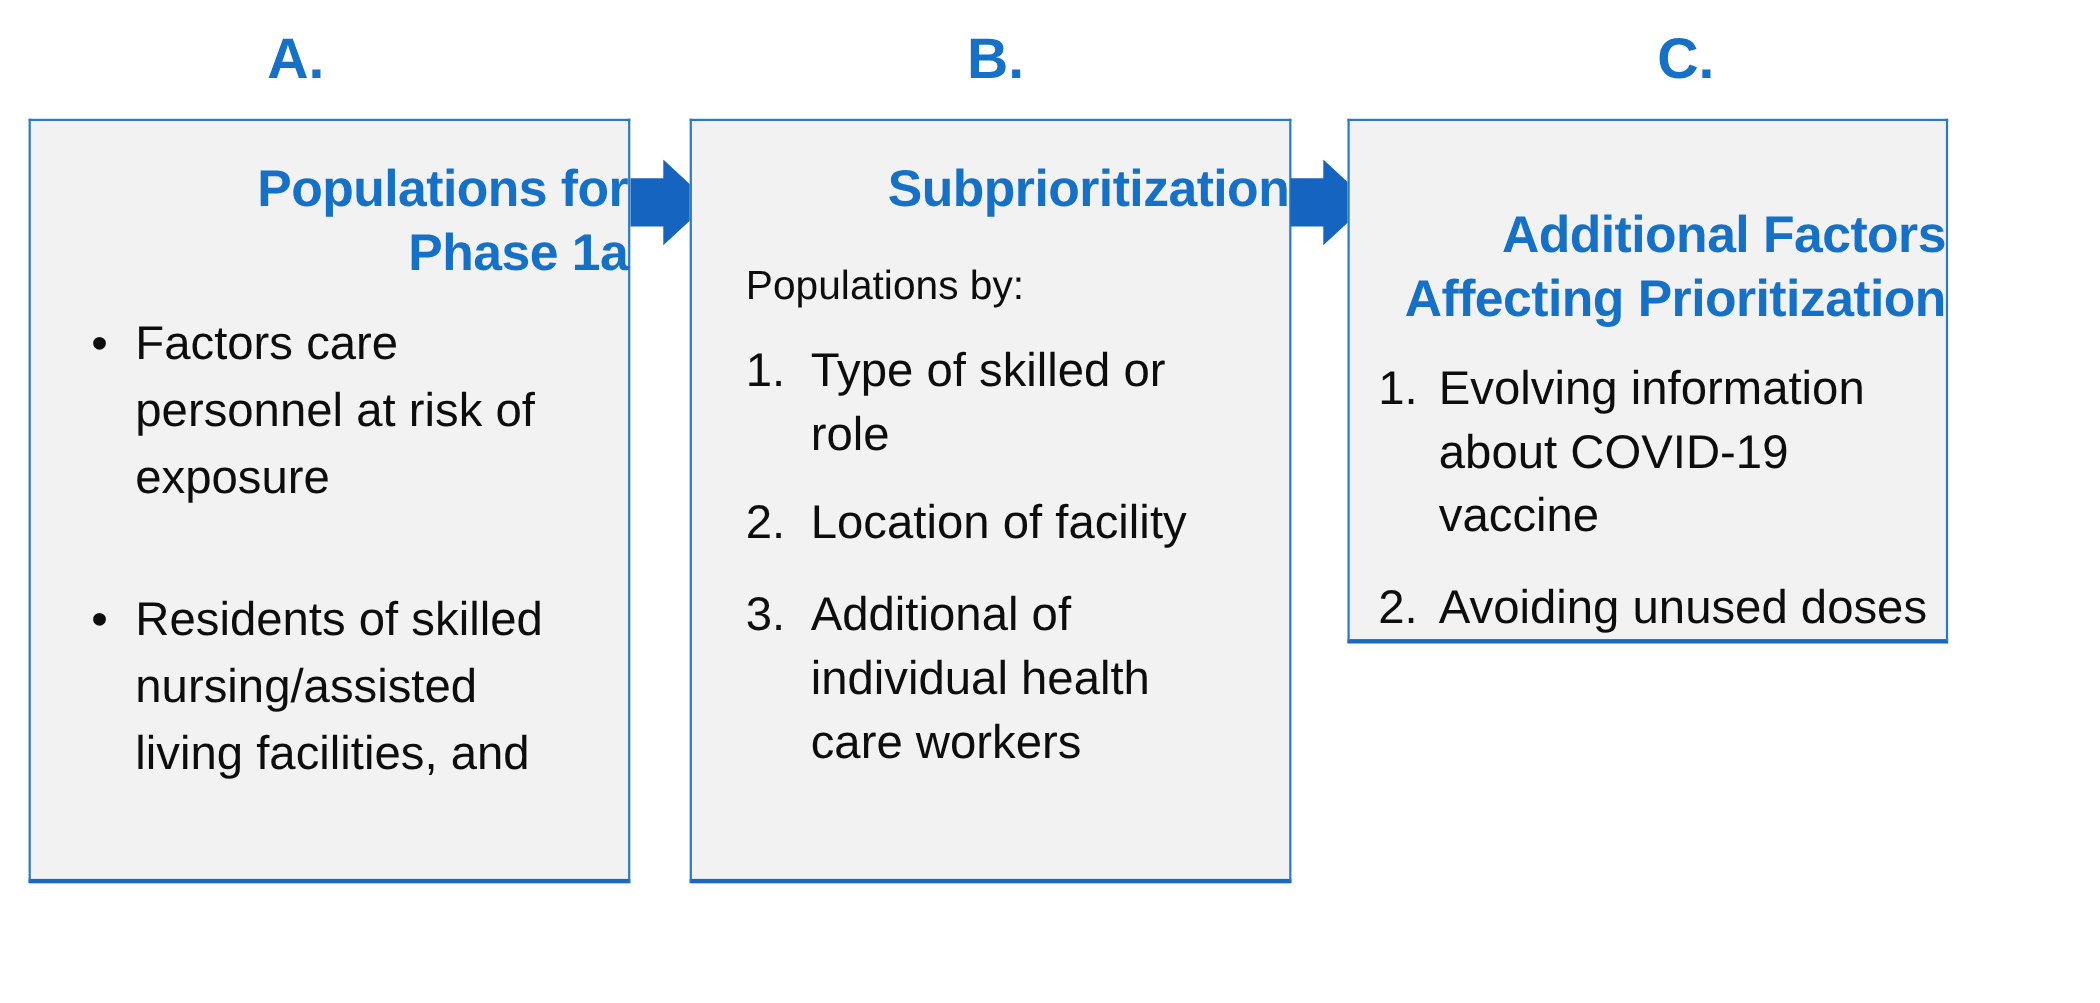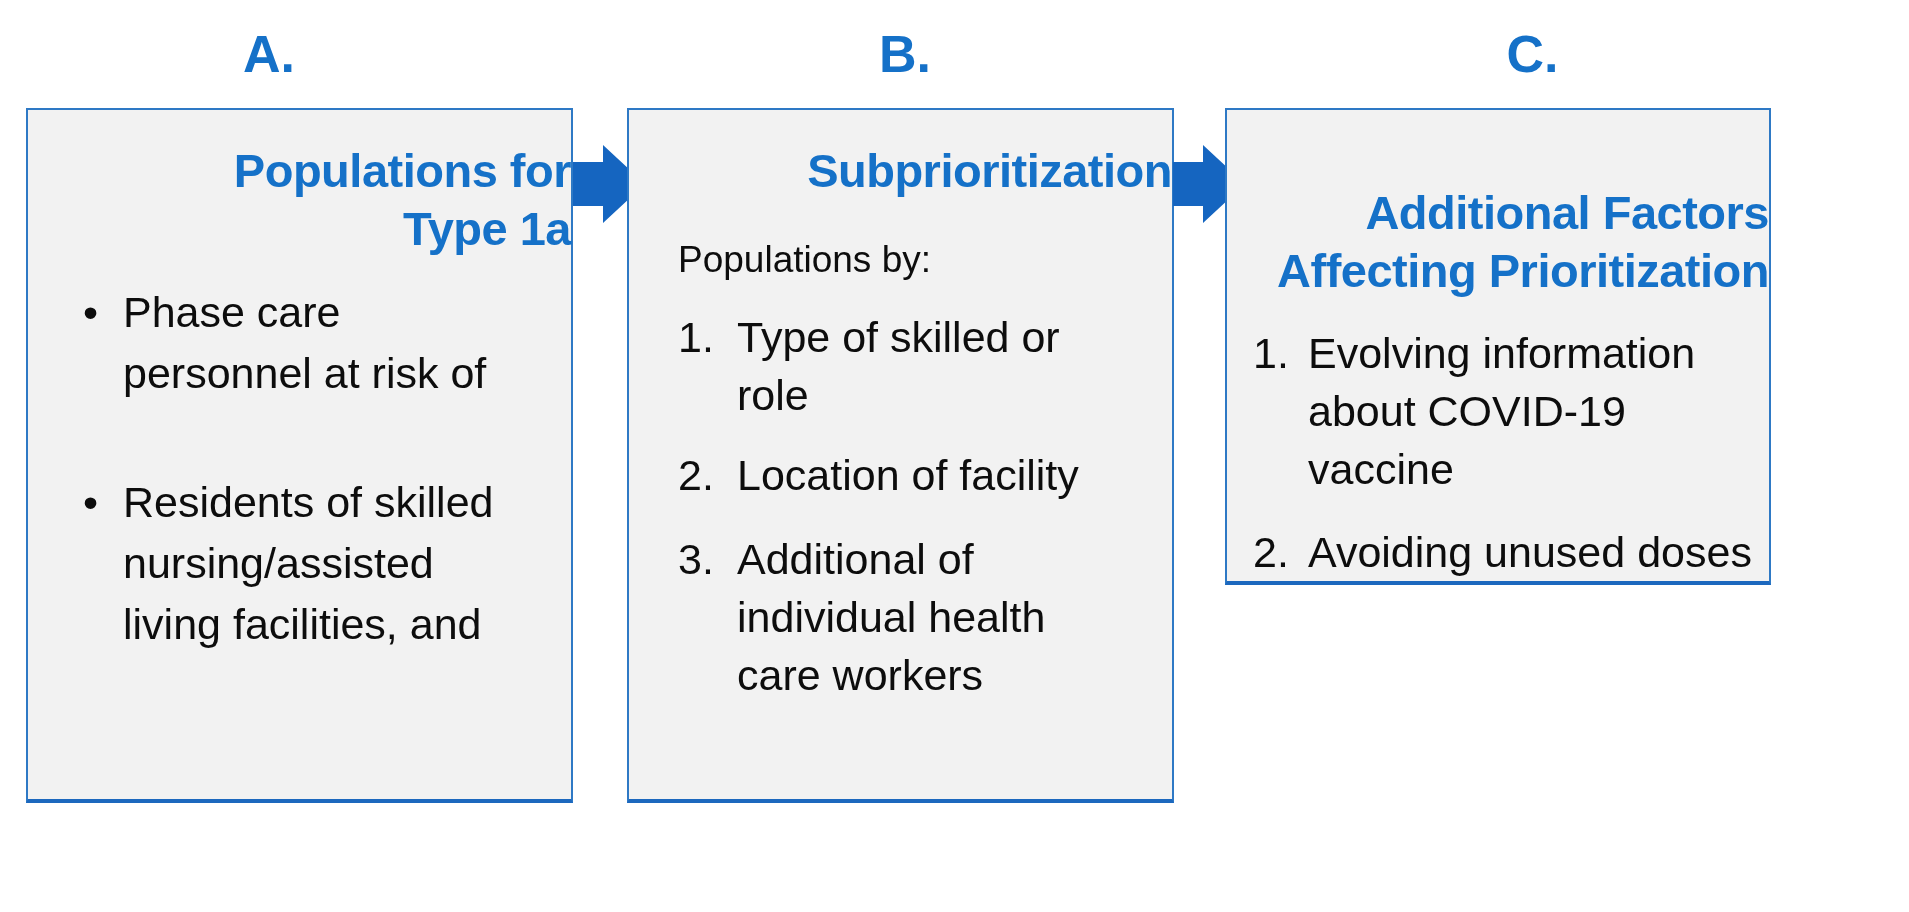--- a/index.html
+++ b/index.html
@@ -87,26 +87,27 @@
 
 <div class="canvas">
 
   <div class="col-label label-a">A.</div>
   <div class="col-label label-b">B.</div>
   <div class="col-label label-c">C.</div>
 
   <div class="box box-a">
     <div class="title">
       <div class="line">Populations for</div>
-      <div class="line">Type 1a</div>
+      <div class="line">Phase 1a</div>
     </div>
     <div class="item" style="margin-top:24px">
       <span class="marker">•</span>
-      <div class="line">Phase care</div>
+      <div class="line">Factors care</div>
       <div class="line">personnel at risk of</div>
+      <div class="line">exposure</div>
     </div>
     <div class="item" style="margin-top:68px">
       <span class="marker">•</span>
       <div class="line">Residents of skilled</div>
       <div class="line">nursing/assisted</div>
       <div class="line">living facilities, and</div>
     </div>
   </div>
 
   <div class="arrow arrow-1">

